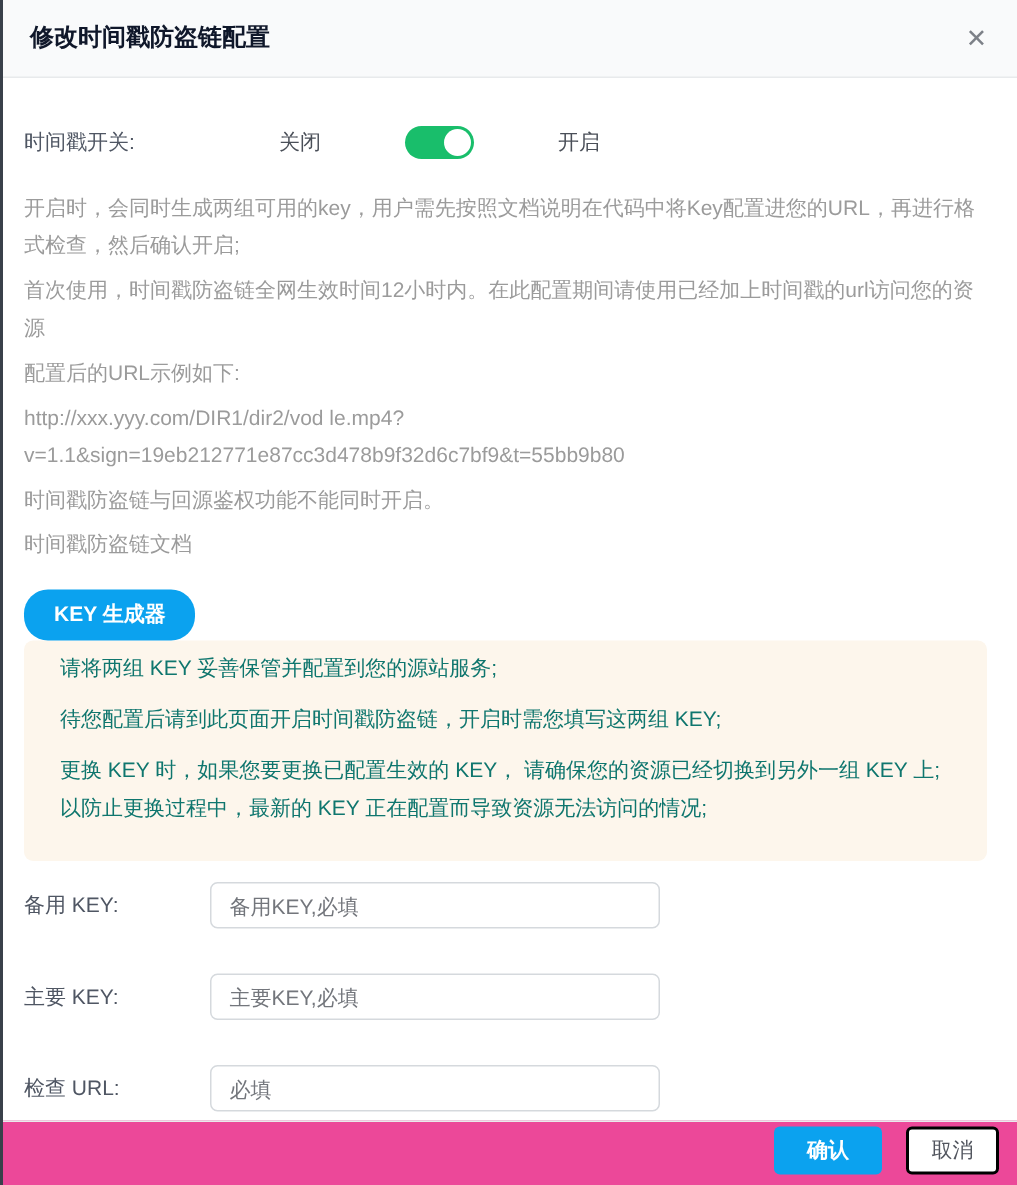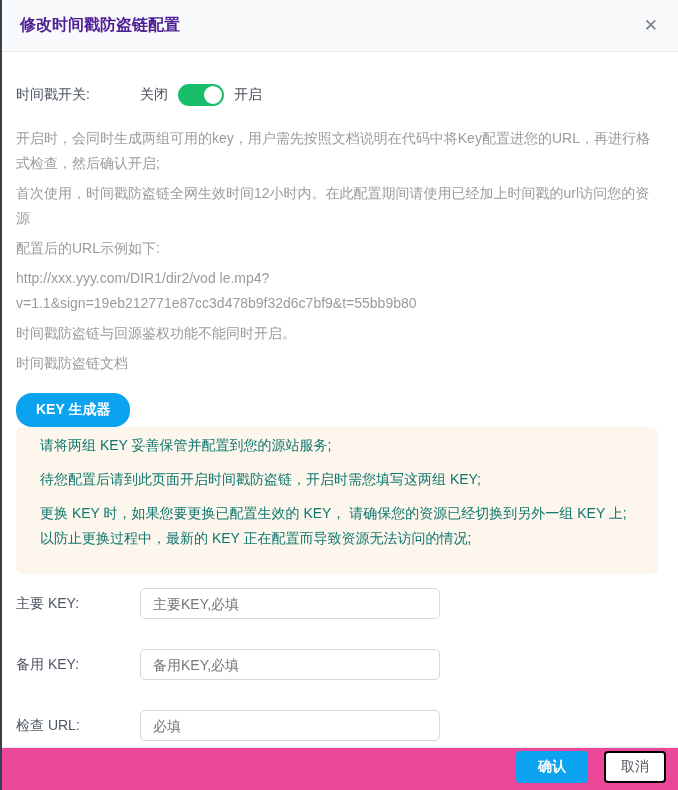--- a/index.html
+++ b/index.html
@@ -18,30 +18,30 @@
   .dialog { width: 678px; height: 790px; display: flex; flex-direction: column; }
 
   
   .dialog-header {
     height: 52px; flex: 0 0 52px;
     background: #f9fafb;
     border-bottom: 1px solid #e8eaec;
     display: flex; align-items: center; justify-content: space-between;
     padding: 0 20px;
   }
-  .dialog-title { font-size: 16px; font-weight: 700; color: #4c1d95; }
+  .dialog-title { font-size: 16px; font-weight: 700; color: #0f172a; }
   .close {
     font-size: 17px; color: #7d8188; cursor: pointer; font-weight: 700;
     line-height: 1;
   }
 
   
   .dialog-body { padding: 32px 20px 0 16px; flex: 1 1 auto; }
 
-  .toggle-row { display: flex; align-items: center; height: 22px; }
+  .toggle-row { display: flex; align-items: center; height: 22px; gap: 46px; }
   .row-label { width: 124px; color: #4f5663; font-size: 14px; }
   .toggle-text { color: #4a4f58; font-size: 14px; }
   .switch {
     display: inline-block; width: 46px; height: 22px; border-radius: 11px;
     background: #19be6b; position: relative; margin: 0 10px; vertical-align: middle;
     cursor: pointer;
   }
   .switch .knob {
     position: absolute; top: 2px; right: 2px; width: 18px; height: 18px;
     border-radius: 50%; background: #ffffff;
@@ -138,26 +138,26 @@
     <button class="key-gen-btn">KEY 生成器</button>
 
     <div class="notice">
       <p>请将两组 KEY 妥善保管并配置到您的源站服务;</p>
       <p>待您配置后请到此页面开启时间戳防盗链，开启时需您填写这两组 KEY;</p>
       <p>更换 KEY 时，如果您要更换已配置生效的 KEY， 请确保您的资源已经切换到另外一组 KEY 上; 以防止更换过程中，最新的 KEY 正在配置而导致资源无法访问的情况;</p>
     </div>
 
     <div class="form">
       <div class="form-row">
+        <span class="row-label">备用 KEY:</span>
+        <input class="form-input" type="text" placeholder="备用KEY,必填" style="">
+      </div>
+      <div class="form-row">
         <span class="row-label">主要 KEY:</span>
         <input class="form-input" type="text" placeholder="主要KEY,必填" style="">
-      </div>
-      <div class="form-row">
-        <span class="row-label">备用 KEY:</span>
-        <input class="form-input" type="text" placeholder="备用KEY,必填" style="">
       </div>
       <div class="form-row">
         <span class="row-label">检查 URL:</span>
         <input class="form-input" type="text" placeholder="必填" style="">
       </div>
     </div>
 
   </div>
 
   <footer class="dialog-footer">

